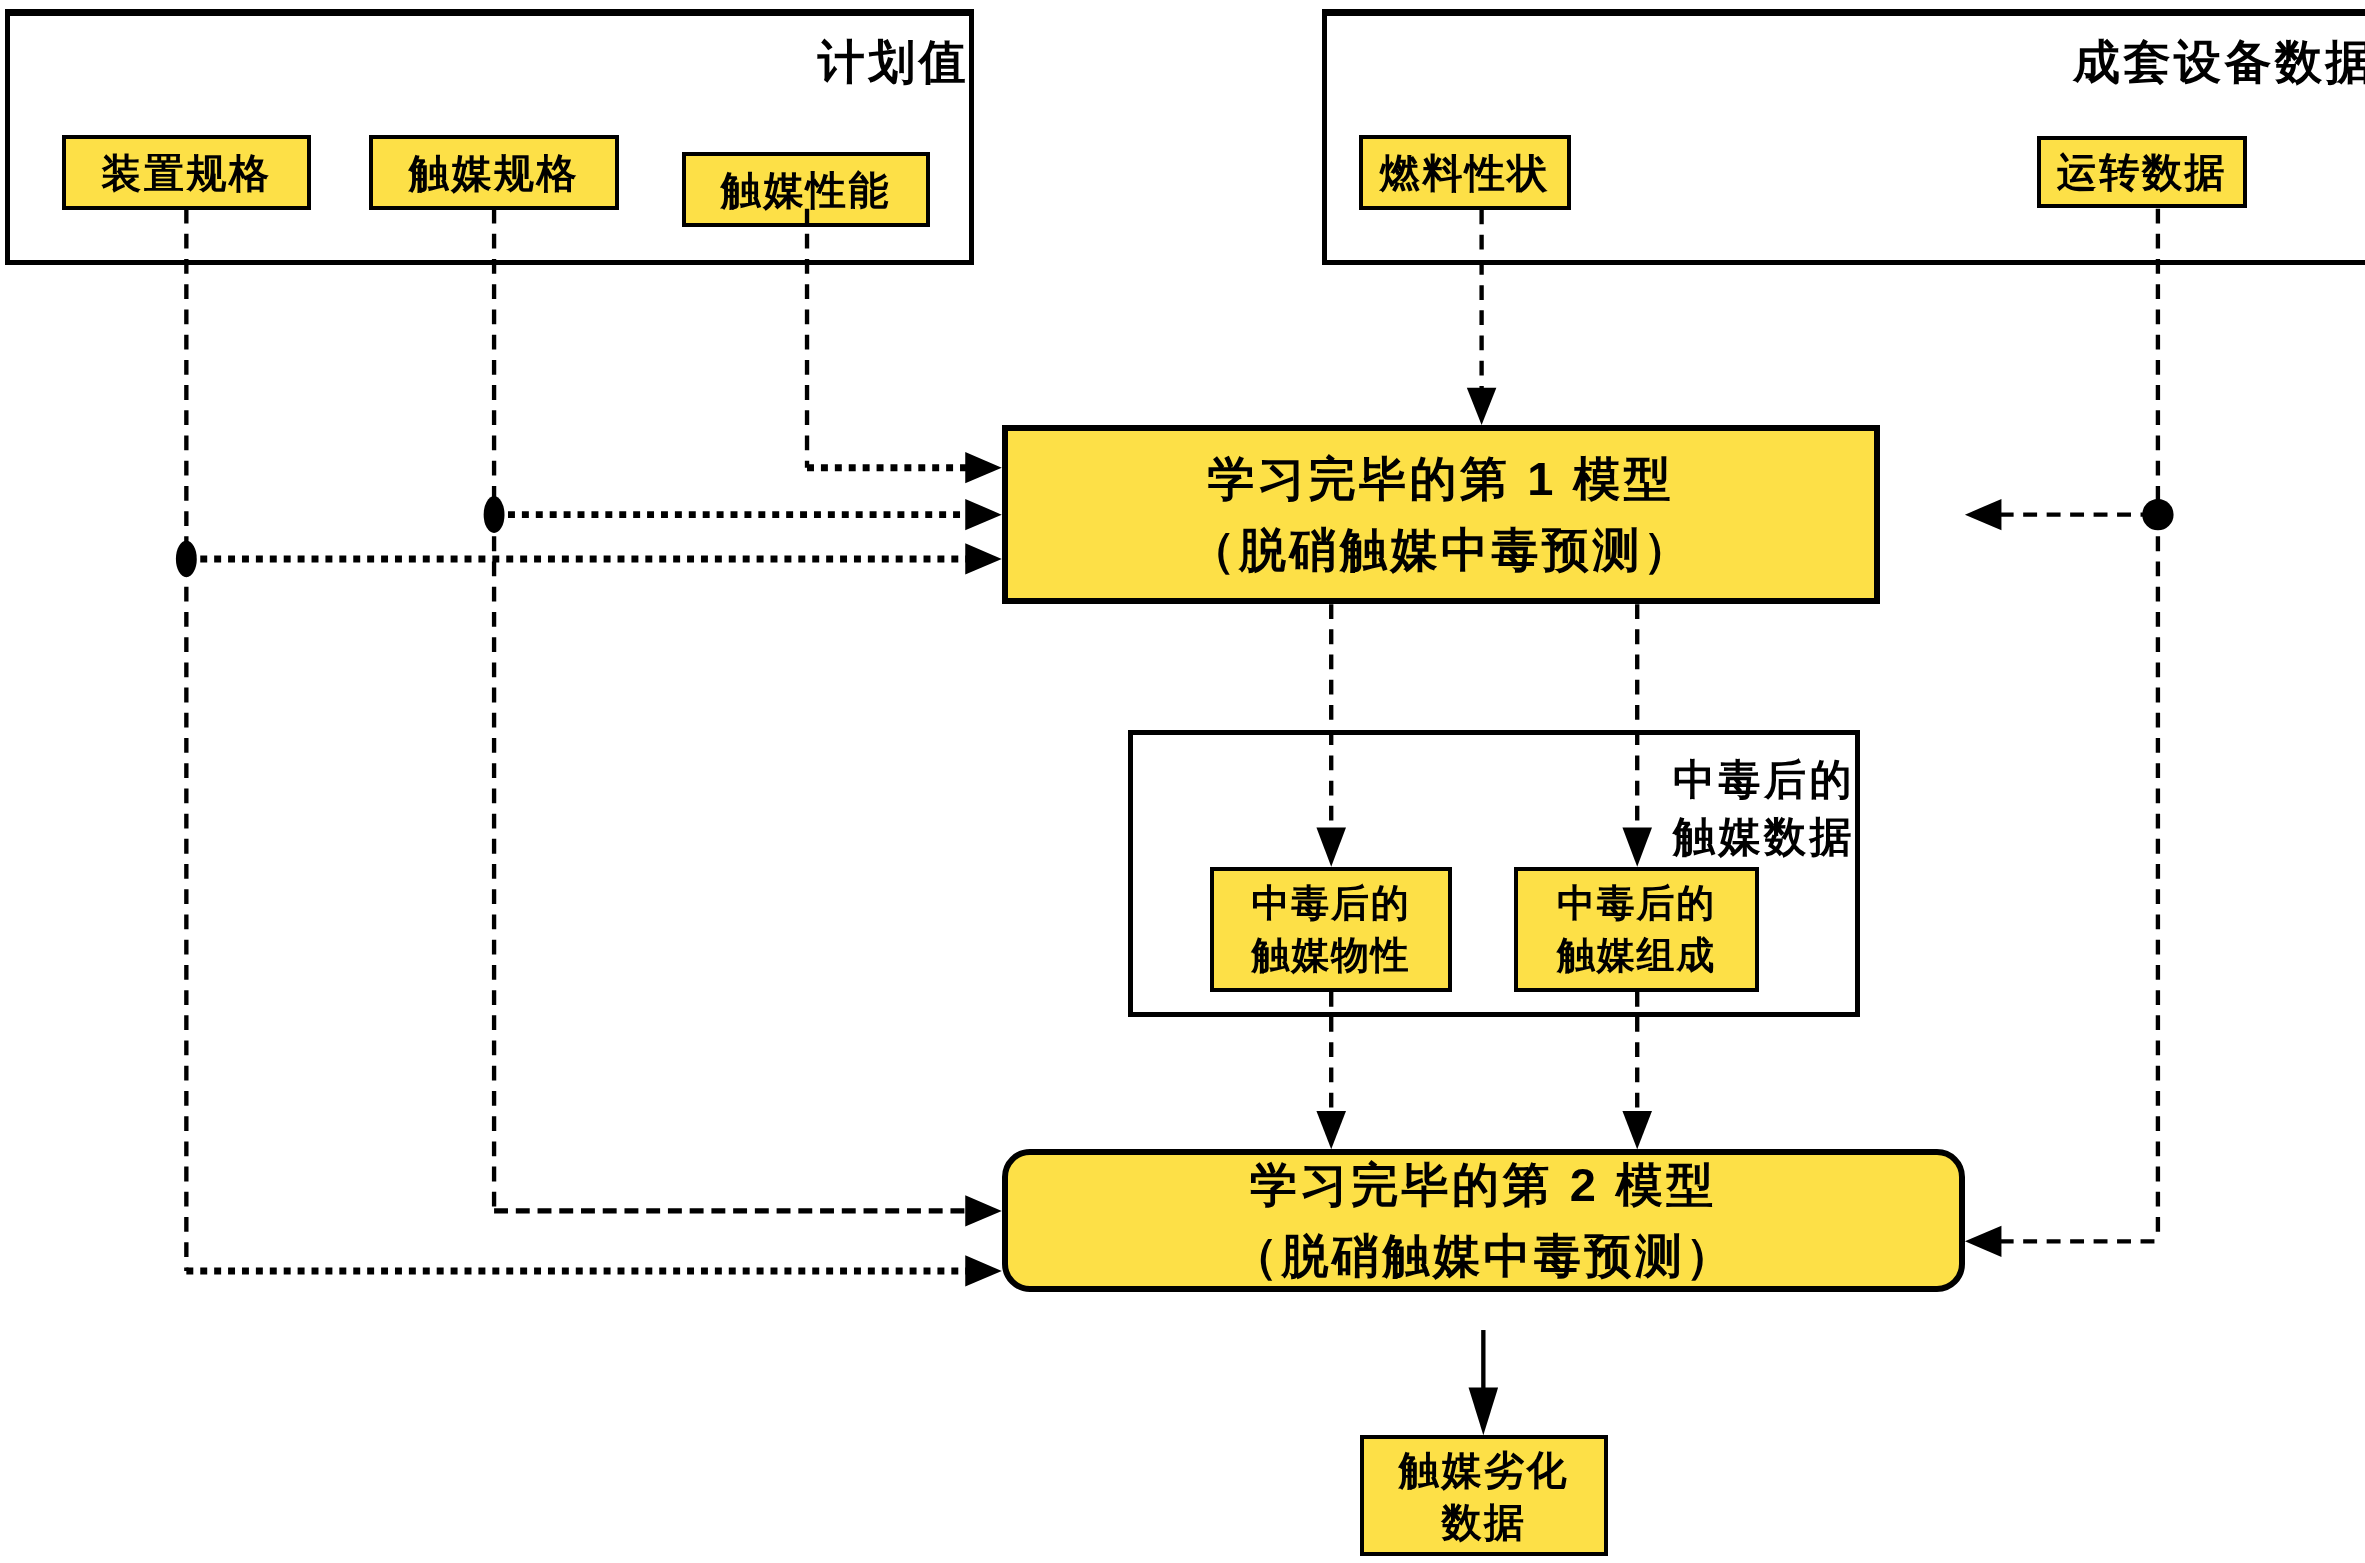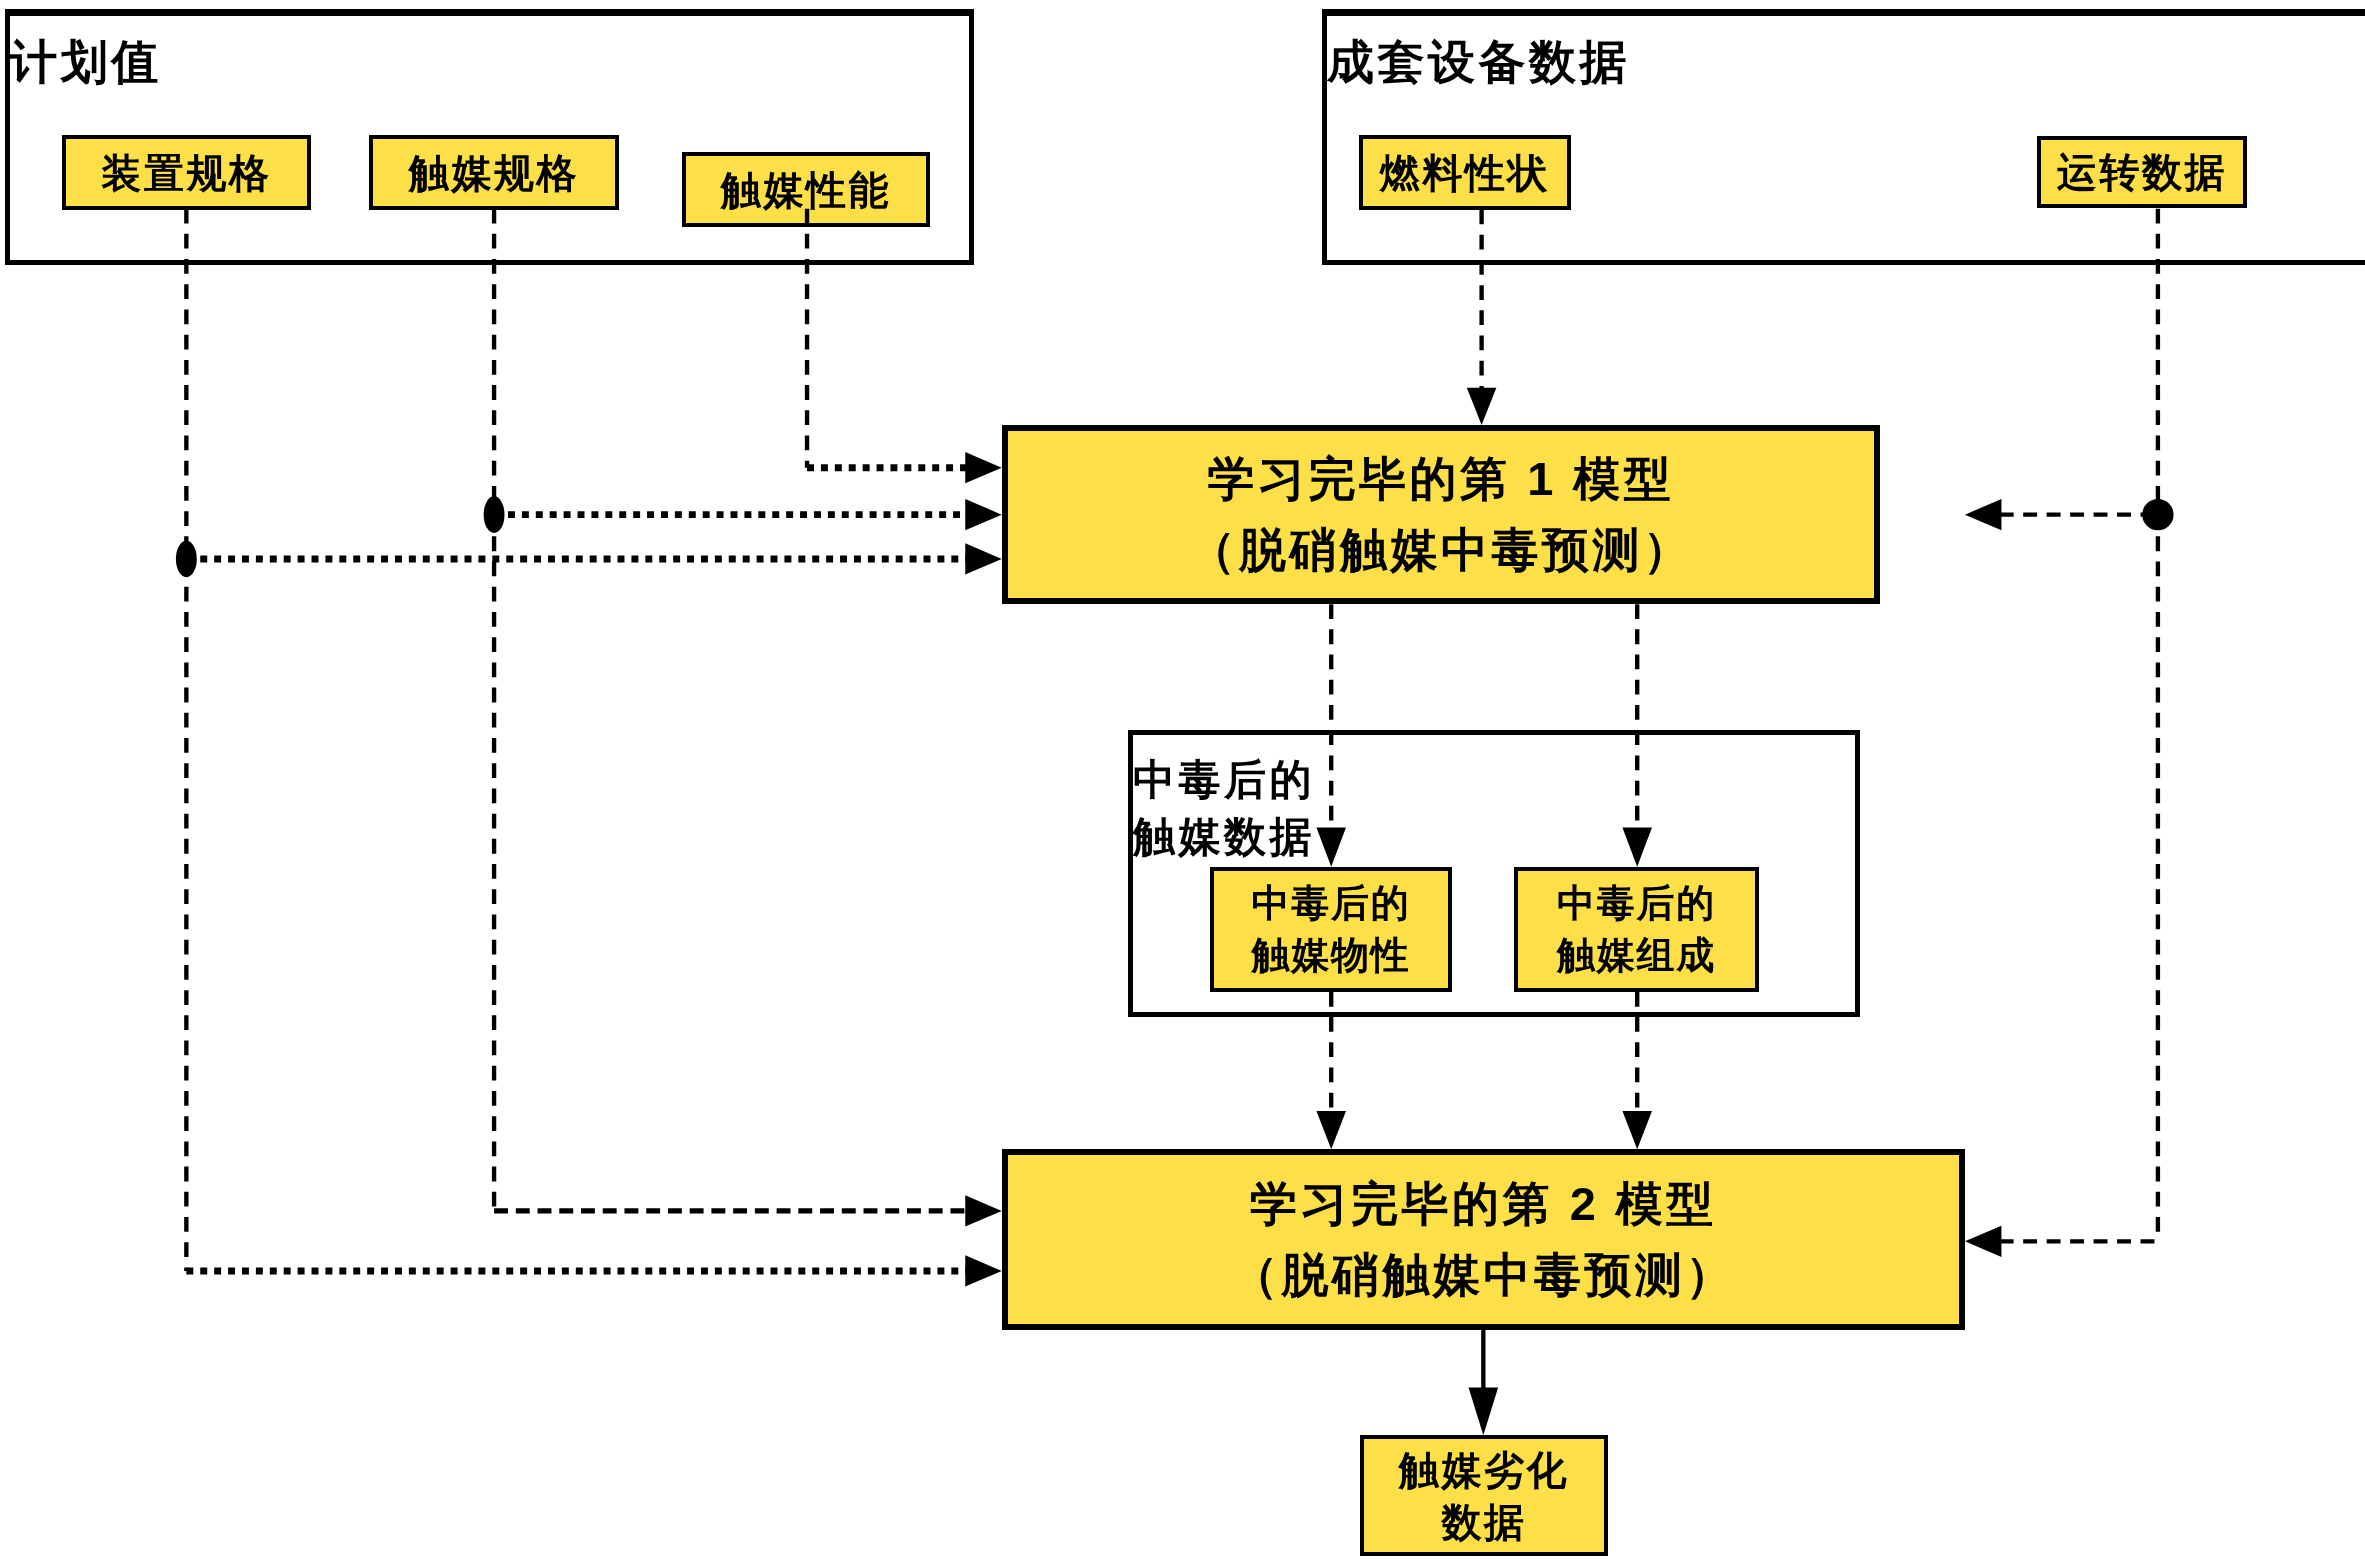--- a/index.html
+++ b/index.html
@@ -33,21 +33,21 @@
     background: #ffffff;
     border: 5.2px solid #000000;
     border-top-width: 7.8px;
     z-index: 1;
   }
   .group-title {
     position: absolute;
     top: 14px;
     left: 0;
     width: 100%;
-    text-align: left;
+    text-align: right;
     font-size: 47px;
     font-weight: bold;
     letter-spacing: 3.5px;
     white-space: pre-line;
     line-height: 1.35;
   }
   .label-sm { font-size: 40px; font-weight: bold; letter-spacing: 2.6px; line-height: 1.3; }
   .label-md { font-size: 38px; font-weight: bold; letter-spacing: 1.7px; line-height: 1.35; }
   .model-box {
     border-width: 6px;
@@ -103,21 +103,21 @@
   </div>
   <div class="box label-md" style="left:1210px; top:867px; width:242px; height:125px;">
     <span>中毒后的
 触媒物性</span>
   </div>
   <div class="box label-md" style="left:1514px; top:867px; width:245px; height:125px;">
     <span>中毒后的
 触媒组成</span>
   </div>
 
-  <div class="box model-box" style="left:1002px; top:1149px; width:963px; height:181px;">
+  <div class="box model-box" style="left:1002px; top:1149px; width:963px; height:143px;border-radius:28px;">
     <span>学习完毕的第 2 模型
 （脱硝触媒中毒预测）</span>
   </div>
 
   <div class="box label-sm" style="left:1360px; top:1435px; width:248px; height:121px;">
     <span>触媒劣化
 数据</span>
   </div>
 
   <svg class="wires" width="2366" height="1563" viewBox="0 0 2721 1798">

